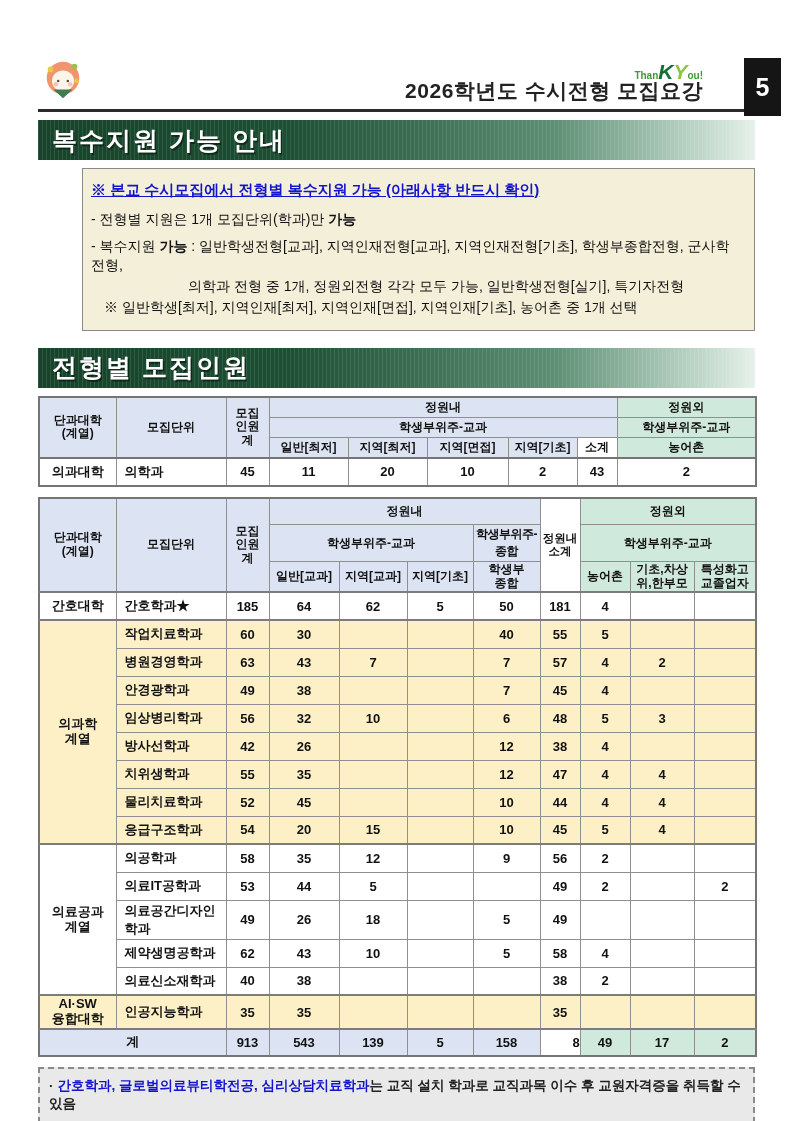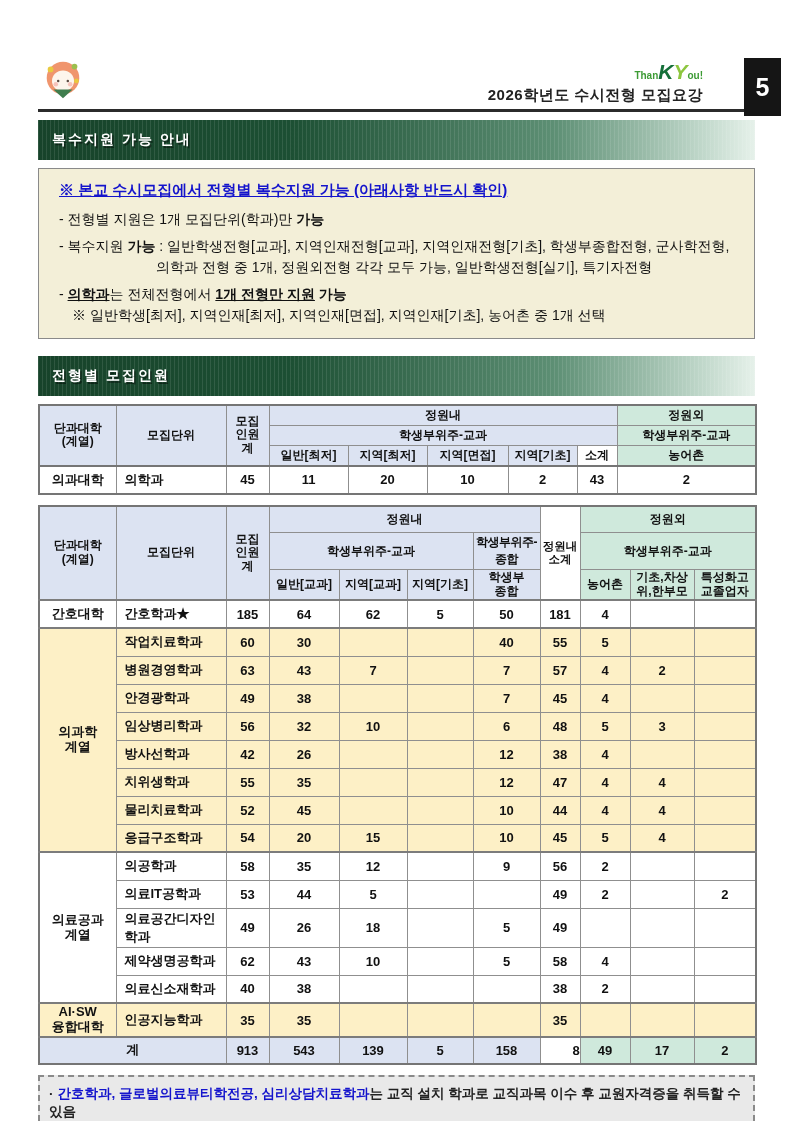--- a/index.html
+++ b/index.html
@@ -13,40 +13,40 @@
 
   
   .header { position: relative; height: 52px; margin-top: 60px;
     border-bottom: 3px solid #2b2b2b; }
   .mascot { position: absolute; left: 2px; bottom: 3px; }
   .logoline { position: absolute; right: 52px; top: 0; white-space: nowrap; }
   .logoline .than, .logoline .ou { color: #3d9b35; font-weight: bold; font-size: 10px; }
   .logoline .k  { color: #156f39; font-weight: bold; font-style: italic; font-size: 21px; }
   .logoline .y  { color: #8dc63f; font-weight: bold; font-style: italic; font-size: 21px; }
   .subtitle { position: absolute; right: 52px; bottom: 4px;
-    font-weight: bold; font-size: 15px; color: #222; letter-spacing: .5px; }
+    font-weight: bold; font-size: 21px; color: #222; letter-spacing: .5px; }
   .pagebox { position: absolute; right: -26px; top: -2px; width: 37px; height: 58px;
     background: #151515; color: #fff; display: flex; align-items: center;
     justify-content: center; font-size: 25px; font-weight: bold; }
 
   
   .banner { margin-top: 8px; height: 40px; display: flex; align-items: center;
     padding-left: 14px;
     background-image:
       repeating-linear-gradient(90deg, rgba(255,255,255,.10) 0 1px, rgba(0,0,0,0) 1px 4px),
       linear-gradient(90deg, #17432a 0%, #1c4f33 35%, #5d8f74 72%, #c2d9cc 93%, #e6f1ea 100%);
   }
   .banner + * { margin-top: 8px; }
-  .banner-title { color: #fff; font-weight: bold; font-size: 14px;
+  .banner-title { color: #fff; font-weight: bold; font-size: 25px;
     letter-spacing: 2px; text-shadow: 1.5px 1.5px 0 rgba(0,0,0,.45); }
   .banner2 { margin-top: 17px; }
 
   
   .notice { background: #f3efd8; border: 1px solid #8a8a8a;
-    padding: 11px 14px 13px 20px; font-size: 14px; line-height: 1.35; }
+    padding: 11px 14px 13px 8px; font-size: 14px; line-height: 1.35; margin-left: 44px; }
   .notice-title { color: #1414cc; font-weight: bold; font-size: 15px;
     text-decoration: underline; margin-bottom: 10px; }
   .nline { margin-top: 8px; }
   .indent2 { padding-left: 97px; margin-top: 2px; }
   .indent1 { padding-left: 13px; margin-top: 2px; }
   .u { text-decoration: underline; }
 
   
   .campus { margin: 11px 0 5px 0; color: #1414e0; font-weight: bold; font-size: 17px; }
 
@@ -106,21 +106,20 @@
 
   <div class="banner">
     <span class="banner-title">복수지원 가능 안내</span>
   </div>
 
   <div class="notice">
     <div class="notice-title">※ 본교 수시모집에서 전형별 복수지원 가능 (아래사항 반드시 확인)</div>
     <div class="nline"><span>- 전형별 지원은 1개 모집단위(학과)만 </span><b>가능</b></div>
     <div class="nline"><span>- 복수지원 </span><b>가능</b><span> : 일반학생전형[교과], 지역인재전형[교과], 지역인재전형[기초], 학생부종합전형, 군사학전형,</span></div>
     <div class="nline indent2">의학과 전형 중 1개, 정원외전형 각각 모두 가능, 일반학생전형[실기], 특기자전형</div>
-    <div class="nline"><span>- </span><b class="u">의학과</b><span>는 전체전형에서 </span><b class="u">1개 전형만 지원</b><b> 가능</b></div>
     <div class="nline indent1">※ 일반학생[최저], 지역인재[최저], 지역인재[면접], 지역인재[기초], 농어촌 중 1개 선택</div>
   </div>
 
   <div class="banner banner2">
     <span class="banner-title">전형별 모집인원</span>
   </div>
 
 
   <table class="tbl t1tbl">
     <colgroup>

